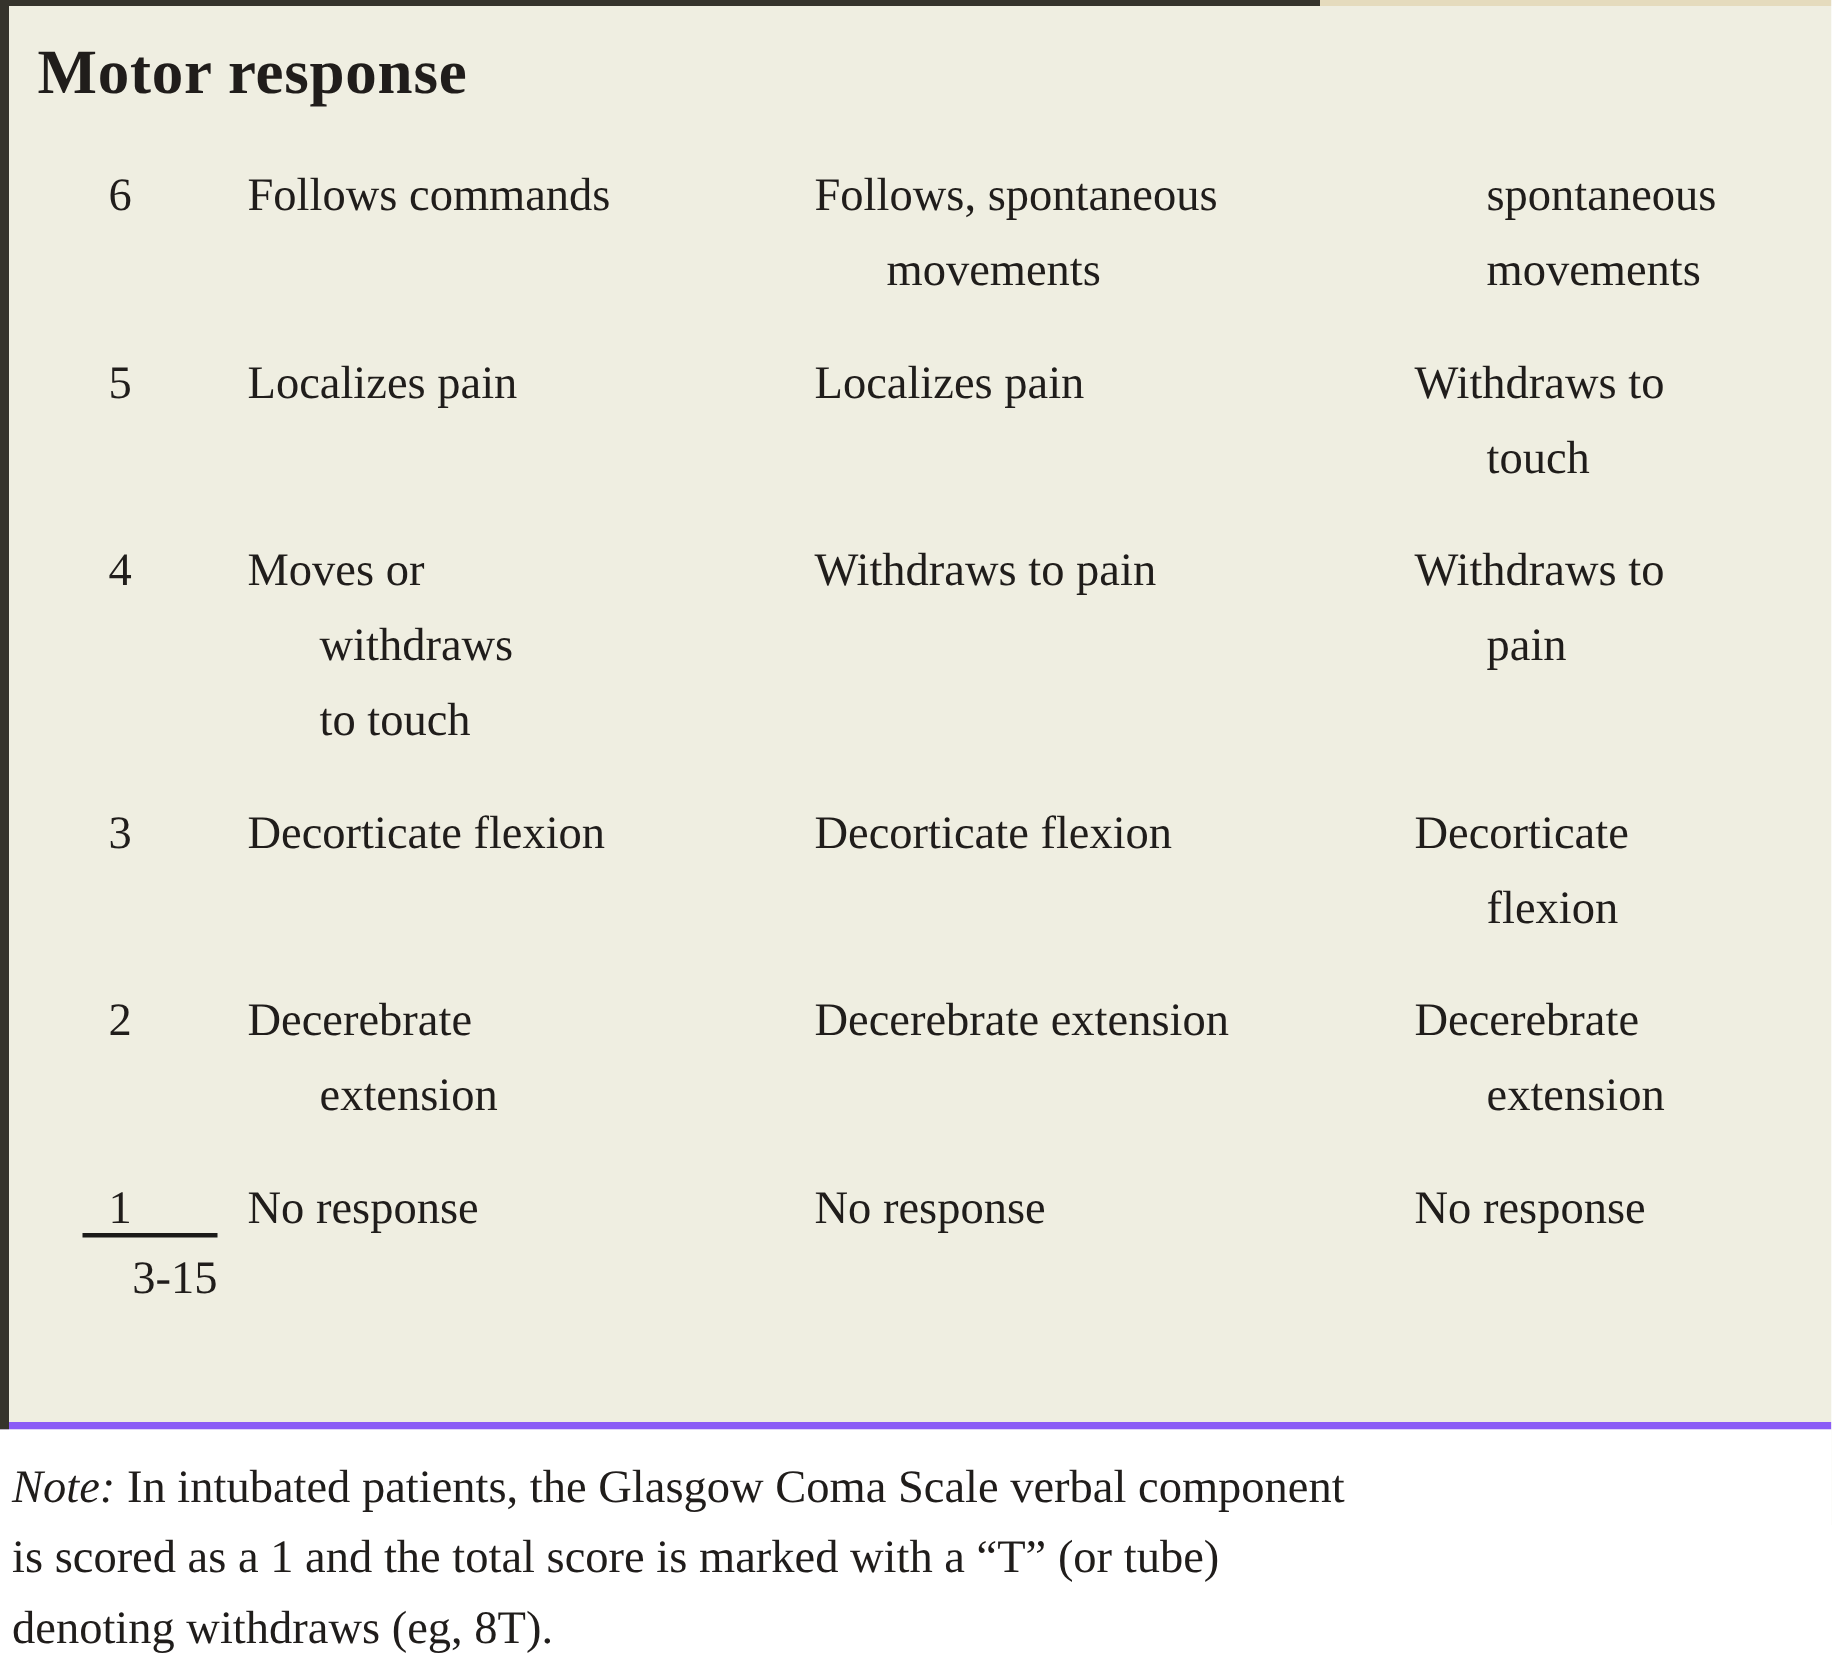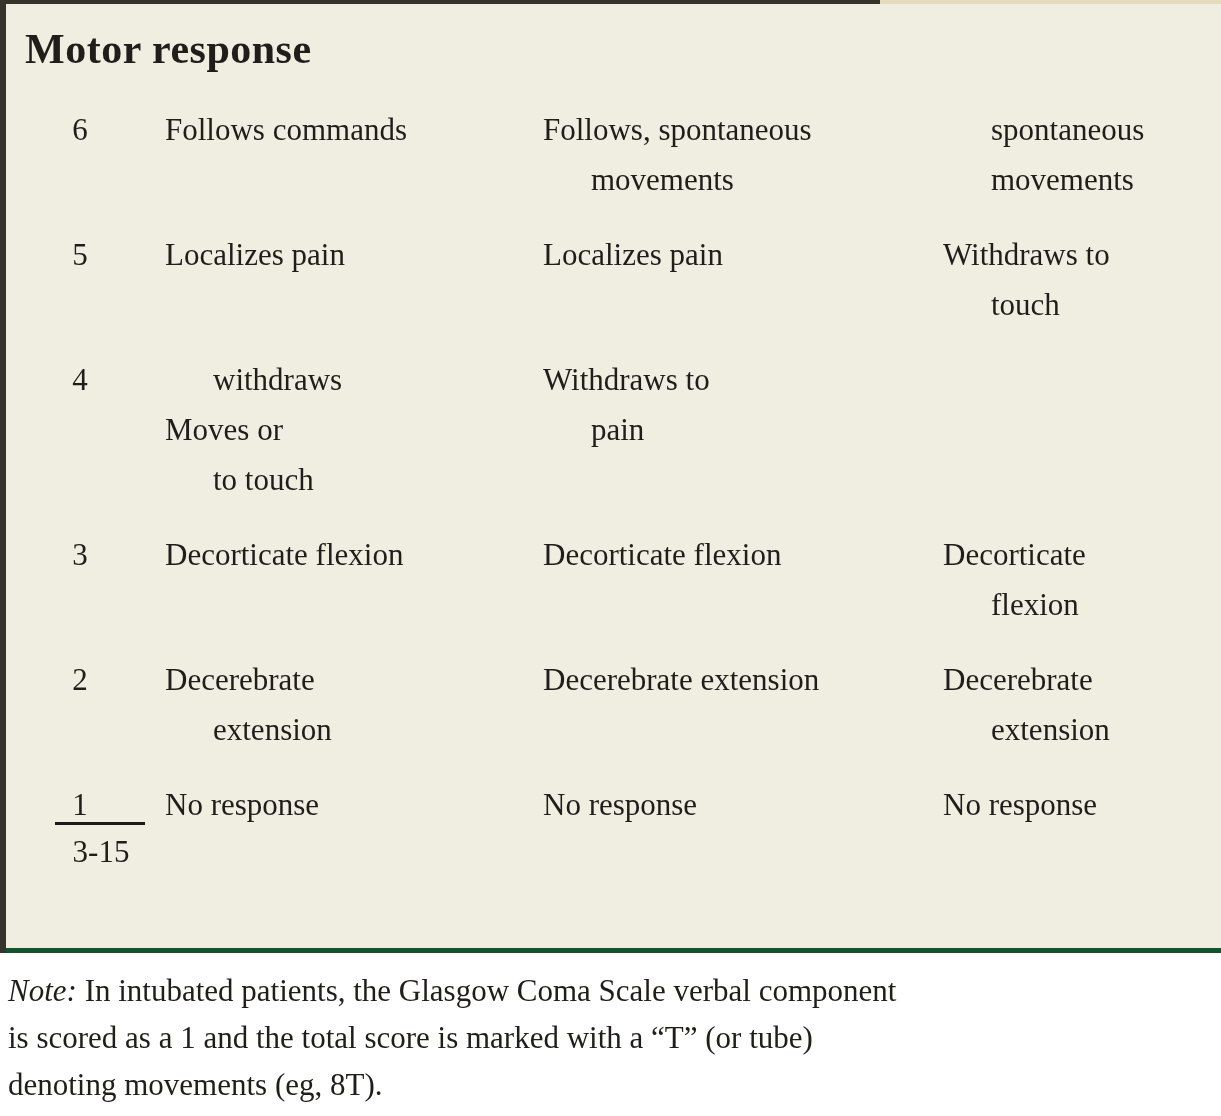--- a/index.html
+++ b/index.html
@@ -9,21 +9,21 @@
     background:#ffffff;
     font-family:"Liberation Serif","DejaVu Serif",serif;
     color:#201d1b;
     overflow:hidden;
   }
   
   .table-area{
     position:absolute;top:0;left:0;
     width:1221px;height:948px;
     background:#efeee1;
-    border-bottom:5px solid #14532d;
+    border-bottom:5px solid #8b5cf6;
     box-sizing:content-box;
   }
   .edge-tan{position:absolute;top:0;left:0;width:1221px;height:4px;background:#e5dbbd;}
   .edge-dark-top{position:absolute;top:0;left:0;width:880px;height:4px;background:#35332c;}
   .edge-dark-left{position:absolute;top:0;left:0;width:6px;height:953px;background:#35332c;}
 
   .content{position:absolute;top:0;left:0;right:0;padding:25px 18px 0 25px;}
   .heading{
     font-size:42px;font-weight:bold;line-height:48px;
     letter-spacing:0.5px;margin:0 0 32px 0;
@@ -35,21 +35,21 @@
     font-size:31px;line-height:50px;
   }
   .row:last-of-type{margin-bottom:0;}
   .score{text-align:center;}
   .c1{padding-left:30px;}
   .ln{white-space:nowrap;}
   .ind{padding-left:48px;}
 
   .total-area{margin-top:-8px;margin-left:30px;width:90px;}
   .total-rule{border-top:3px solid #1b1a18;height:0;}
-  .total-value{font-size:31px;line-height:50px;padding-top:2px;text-align:center;padding-left:2px;}
+  .total-value{font-size:31px;line-height:50px;padding-top:2px;text-align:right;padding-left:2px;}
 
   
   .note-area{
     position:absolute;top:953px;left:0;right:0;bottom:0;
     background:#ffffff;
     padding:14px 10px 0 8px;
     font-size:31px;line-height:47px;
   }
   .note-line{white-space:nowrap;font-family:Liberation Serif, serif;}
   .it{font-style:italic;}
@@ -93,23 +93,26 @@
             <div class="c3">
               <div class="ln">Withdraws to</div>
               <div class="ln ind">touch</div>
             </div>
           </div>
           <div class="row">
             <div class="score">
               <div class="ln">4</div>
             </div>
             <div class="c1">
+              <div class="ln">Moves or</div>
               <div class="ln ind">withdraws</div>
-              <div class="ln">Moves or</div>
               <div class="ln ind">to touch</div>
+            </div>
+            <div class="c2">
+              <div class="ln">Withdraws to pain</div>
             </div>
             <div class="c3">
               <div class="ln">Withdraws to</div>
               <div class="ln ind">pain</div>
             </div>
           </div>
           <div class="row">
             <div class="score">
               <div class="ln">3</div>
             </div>
@@ -166,16 +169,16 @@
   <div class="edge-tan"></div>
   <div class="edge-dark-top"></div>
   <div class="edge-dark-left"></div>
 
   <div class="note-area">
     <div class="note-line">
       <span class="it">Note:</span>
       <span>In intubated patients, the Glasgow Coma Scale verbal component</span>
     </div>
     <div class="note-line">is scored as a 1 and the total score is marked with a “T” (or tube)</div>
-    <div class="note-line">denoting movements (eg, 8T).</div>
+    <div class="note-line">denoting withdraws (eg, 8T).</div>
   </div>
 
 </div>
 
 </body></html>

